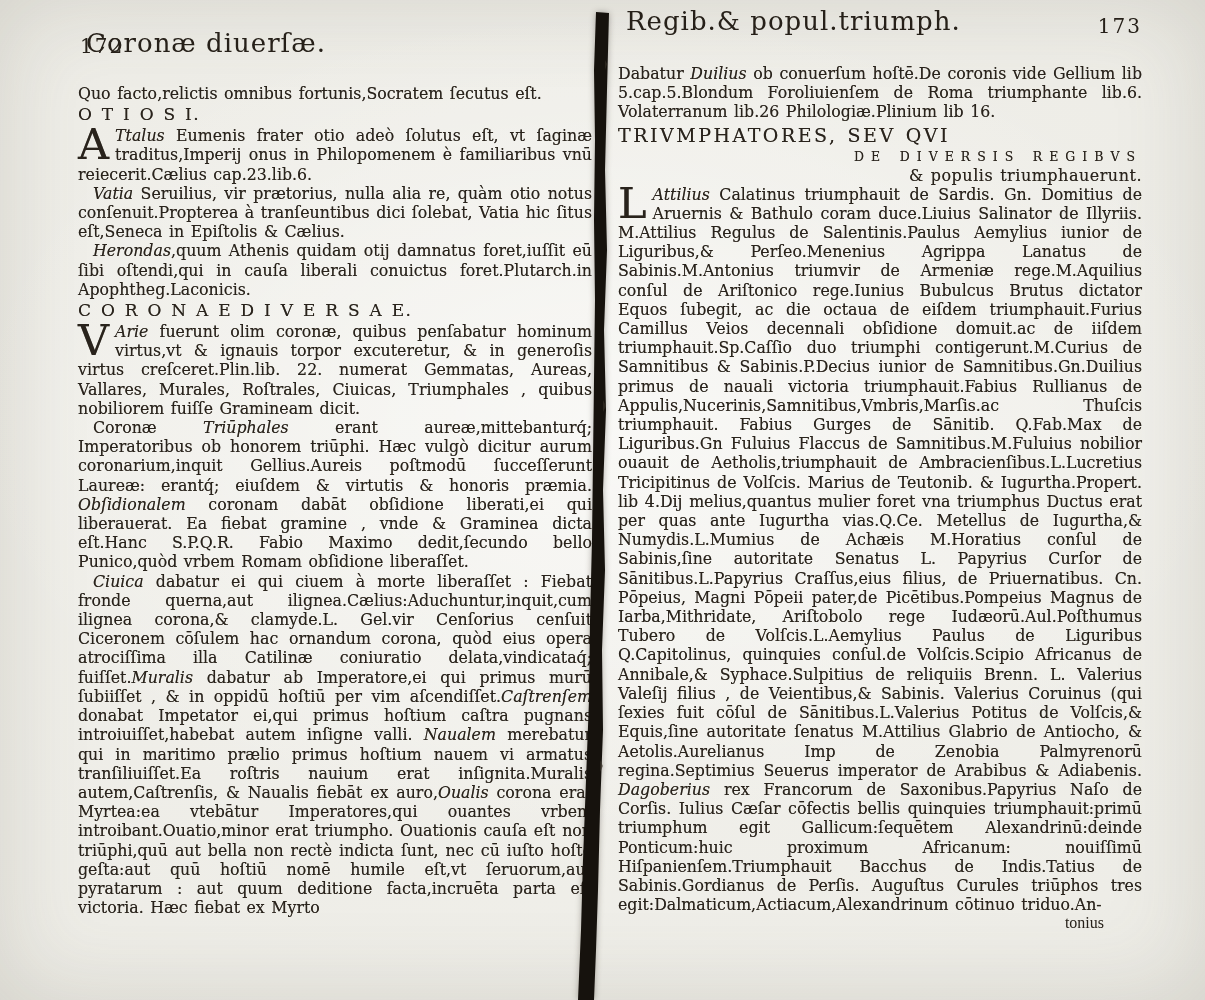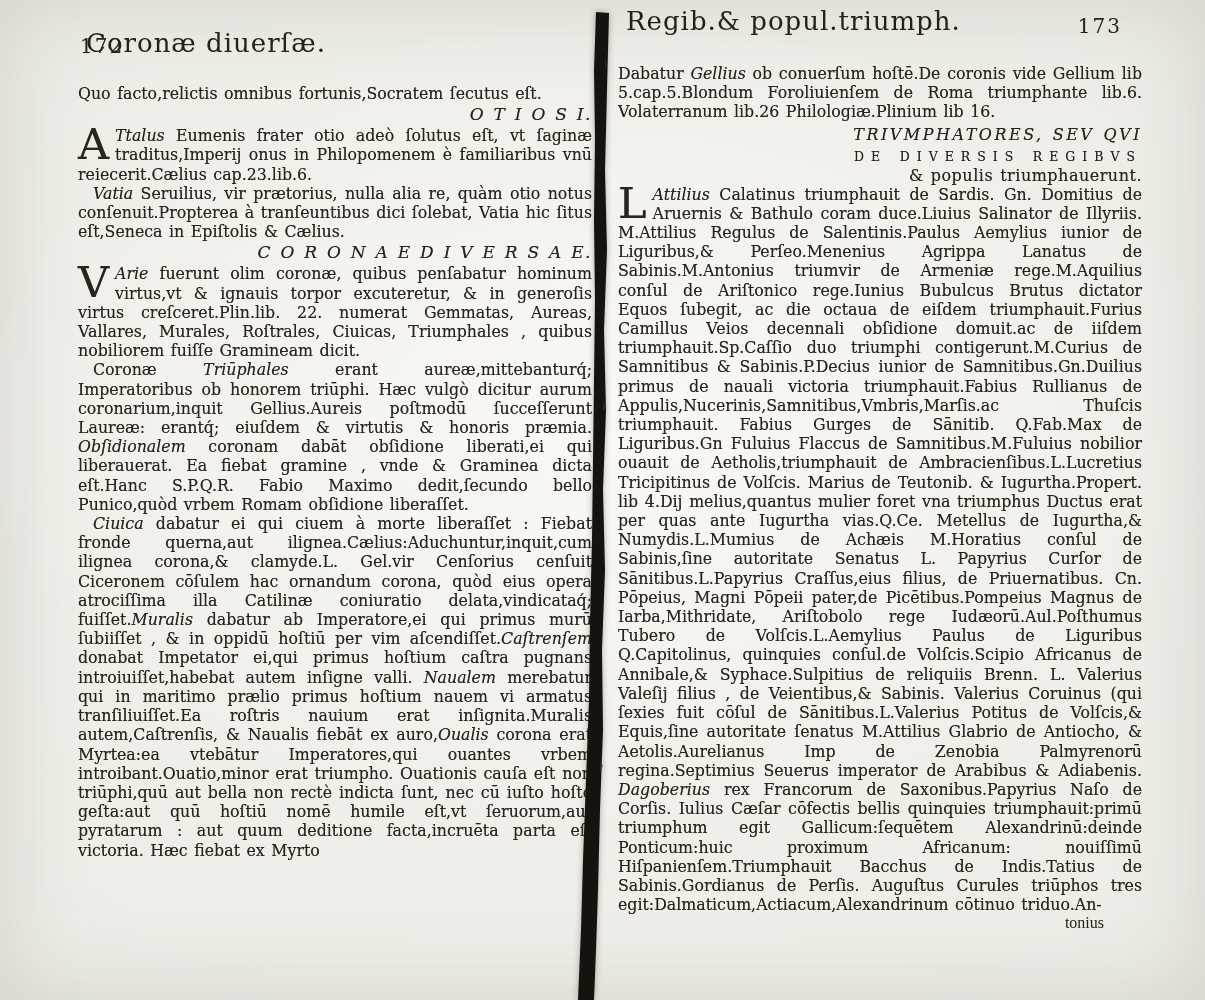--- a/index.html
+++ b/index.html
@@ -15,44 +15,43 @@
       radial-gradient(ellipse 140% 120% at 50% 50%, #f2f1ec 0%, #edece6 55%, #e0ded6 100%);
     box-shadow: inset 0 0 90px rgba(95,88,72,.18);
   }
   .page { position:absolute; top:0; color:#262019; }
   .page-left  { left:78px;  width:514px; padding-top:28px; }
   .page-right { left:618px; width:524px; padding-top:8px; }
 
   .page-header { position:relative; height:34px; }
   .page-number { position:absolute; top:6px; font-size:20px; letter-spacing:2px; }
   .page-left  .page-number { left:2px; }
-  .page-right .page-number { right:20px; }
+  .page-right .page-number { right:0; }
   .running-title {
     position:absolute; left:8px; right:0; text-align:left;
     font-size:26px; letter-spacing:1px; white-space:nowrap;
   }
   .page-right .running-title { top:-2px; }
 
   .page-body {
     margin-top:22px;
     font-size:15.8px; line-height:19.2px;
     text-align:justify; word-spacing:1.5px;
     color:#29231c;
     text-shadow:0 0 .45px rgba(45,38,28,.55);
   }
   .block { margin:0; }
   .block.p { }
   .block.indent { text-indent:15px; }
   .block.heading {
-    text-align:right; text-indent:0;
+    text-align:left; text-indent:0;
     font-size:17px; letter-spacing:1.5px; line-height:21px;
     margin:1px 0;
-    font-style:italic;
   }
-  .page-right .block.heading { font-size:16px; letter-spacing:2.5px; line-height:24px; }
+  .page-right .block.heading { font-size:19px; letter-spacing:2.5px; line-height:24px; }
   .block.subheading {
     text-align:right; font-size:12.5px; letter-spacing:7px; line-height:18px;
   }
   .block.subheading2 {
     text-align:right; font-size:16px; letter-spacing:.5px; line-height:19px;
   }
   .dropcap {
     float:left; font-size:43px; line-height:33px;
     padding:2px 6px 0 0;
   }
@@ -73,20 +72,21 @@
 <div class="page page-left">
   <div class="page-header">
     <span class="page-number">172</span>
     <span class="running-title">Coronæ diuerſæ.</span>
   </div>
   <div class="page-body">
       <div class="block p"><span>Quo facto,relictis omnibus fortunis,Socratem ſecutus eſt.</span></div>
       <div class="block heading"><span>O T I O S I.</span></div>
       <div class="block p"><span class="dropcap">A</span><span class="it">Ttalus</span><span> Eumenis frater otio adeò ſolutus eſt, vt ſaginæ traditus,Imperij onus in Philopomenem è familiaribus vnū reiecerit.Cælius cap.23.lib.6.</span></div>
       <div class="block p indent"><span class="it">Vatia</span><span> Seruilius, vir prætorius, nulla alia re, quàm otio notus conſenuit.Propterea à tranſeuntibus dici ſolebat, Vatia hic ſitus eſt,Seneca in Epiſtolis &amp; Cælius.</span></div>
+      <div class="block p indent"><span class="it">Herondas</span><span>,quum Athenis quidam otij damnatus foret,iuſſit eū ſibi oſtendi,qui in cauſa liberali conuictus foret.Plutarch.in Apophtheg.Laconicis.</span></div>
       <div class="block heading"><span>C O R O N A E   D I V E R S A E.</span></div>
       <div class="block p"><span class="dropcap">V</span><span class="it">Arie</span><span> fuerunt olim coronæ, quibus penſabatur hominum virtus,vt &amp; ignauis torpor excuteretur, &amp; in generoſis virtus creſceret.Plin.lib. 22. numerat Gemmatas, Aureas, Vallares, Murales, Roſtrales, Ciuicas, Triumphales , quibus nobiliorem fuiſſe Gramineam dicit.</span></div>
       <div class="block p indent"><span>Coronæ </span><span class="it">Triūphales</span><span> erant aureæ,mittebanturq́; Imperatoribus ob honorem triūphi. Hæc vulgò dicitur aurum coronarium,inquit Gellius.Aureis poſtmodū ſucceſſerunt Laureæ: erantq́; eiuſdem &amp; virtutis &amp; honoris præmia. </span><span class="it">Obſidionalem</span><span> coronam dabāt obſidione liberati,ei qui liberauerat. Ea fiebat gramine , vnde &amp; Graminea dicta eſt.Hanc S.P.Q.R. Fabio Maximo dedit,ſecundo bello Punico,quòd vrbem Romam obſidione liberaſſet.</span></div>
       <div class="block p indent"><span class="it">Ciuica</span><span> dabatur ei qui ciuem à morte liberaſſet : Fiebat fronde querna,aut ilignea.Cælius:Aduchuntur,inquit,cum ilignea corona,&amp; clamyde.L. Gel.vir Cenſorius cenſuit Ciceronem cōſulem hac ornandum corona, quòd eius opera atrociſſima illa Catilinæ coniuratio delata,vindicataq́; fuiſſet.</span><span class="it">Muralis</span><span> dabatur ab Imperatore,ei qui primus murū ſubiiſſet , &amp; in oppidū hoſtiū per vim aſcendiſſet.</span><span class="it">Caſtrenſem</span><span> donabat Impetator ei,qui primus hoſtium caſtra pugnans introiuiſſet,habebat autem inſigne valli. </span><span class="it">Naualem</span><span> merebatur qui in maritimo prælio primus hoſtium nauem vi armatus tranſiliuiſſet.Ea roſtris nauium erat inſignita.Muralis autem,Caſtrenſis, &amp; Naualis fiebāt ex auro,</span><span class="it">Oualis</span><span> corona erat Myrtea:ea vtebātur Imperatores,qui ouantes vrbem introibant.Ouatio,minor erat triumpho. Ouationis cauſa eſt non triūphi,quū aut bella non rectè indicta ſunt, nec cū iuſto hoſte geſta:aut quū hoſtiū nomē humile eſt,vt ſeruorum,aut pyratarum : aut quum deditione facta,incruēta parta eſt victoria. Hæc fiebat ex Myrto</span></div>
     </div>
 </div>
 
 <svg class="gutter-svg" viewBox="0 0 70 1000" preserveAspectRatio="none">
   <path d="M40,12 L53,13 L51,90 L49,170 L51,250 L48,330 L50,410 L47,490 L49,570
            L46,650 L47,730 L44,810 L42,890 L40,950 L38,1000 L22,1000 L25,930
@@ -94,20 +94,20 @@
            L38,220 L39,140 L38,70 Z" fill="#16120d"></path>
   <path d="M49,60 L51,64 L49,70 Z M47,400 L50,406 L47,412 Z M44,760 L47,766 L44,772 Z" fill="#3a332a" opacity=".6"></path>
 </svg>
 
 <div class="page page-right">
   <div class="page-header">
     <span class="running-title">Regib.&amp; popul.triumph.</span>
     <span class="page-number">173</span>
   </div>
   <div class="page-body">
-      <div class="block p"><span>Dabatur </span><span class="it">Gellius</span><span> ob conuerſum hoſtē.De coronis vide Gellium lib 5.cap.5.Blondum Foroliuienſem de Roma triumphante lib.6. Volaterranum lib.26 Philologiæ.Plinium lib 16.</span></div>
+      <div class="block p"><span>Dabatur </span><span class="it">Duilius</span><span> ob conuerſum hoſtē.De coronis vide Gellium lib 5.cap.5.Blondum Foroliuienſem de Roma triumphante lib.6. Volaterranum lib.26 Philologiæ.Plinium lib 16.</span></div>
       <div class="block heading"><span>TRIVMPHATORES, SEV QVI</span></div>
       <div class="block subheading"><span>DE DIVERSIS REGIBVS</span></div>
       <div class="block subheading2"><span>&amp; populis triumphauerunt.</span></div>
       <div class="block p"><span class="dropcap">L</span><span class="it">Attilius</span><span> Calatinus triumphauit de Sardis. Gn. Domitius de Aruernis &amp; Bathulo coram duce.Liuius Salinator de Illyriis. M.Attilius Regulus de Salentinis.Paulus Aemylius iunior de Liguribus,&amp; Perſeo.Menenius Agrippa Lanatus de Sabinis.M.Antonius triumvir de Armeniæ rege.M.Aquilius conſul de Ariſtonico rege.Iunius Bubulcus Brutus dictator Equos ſubegit, ac die octaua de eiſdem triumphauit.Furius Camillus Veios decennali obſidione domuit.ac de iiſdem triumphauit.Sp.Caſſio duo triumphi contigerunt.M.Curius de Samnitibus &amp; Sabinis.P.Decius iunior de Samnitibus.Gn.Duilius primus de nauali victoria triumphauit.Fabius Rullianus de Appulis,Nucerinis,Samnitibus,Vmbris,Marſis.ac Thuſcis triumphauit. Fabius Gurges de Sānitib. Q.Fab.Max de Liguribus.Gn Fuluius Flaccus de Samnitibus.M.Fuluius nobilior ouauit de Aetholis,triumphauit de Ambracienſibus.L.Lucretius Tricipitinus de Volſcis. Marius de Teutonib. &amp; Iugurtha.Propert. lib 4.Dij melius,quantus mulier foret vna triumphus Ductus erat per quas ante Iugurtha vias.Q.Ce. Metellus de Iugurtha,&amp; Numydis.L.Mumius de Achæis M.Horatius conſul de Sabinis,ſine autoritate Senatus L. Papyrius Curſor de Sānitibus.L.Papyrius Craſſus,eius filius, de Priuernatibus. Cn. Pōpeius, Magni Pōpeii pater,de Picētibus.Pompeius Magnus de Iarba,Mithridate, Ariſtobolo rege Iudæorū.Aul.Poſthumus Tubero de Volſcis.L.Aemylius Paulus de Liguribus Q.Capitolinus, quinquies conſul.de Volſcis.Scipio Africanus de Annibale,&amp; Syphace.Sulpitius de reliquiis Brenn. L. Valerius Valeſij filius , de Veientibus,&amp; Sabinis. Valerius Coruinus (qui ſexies fuit cōſul de Sānitibus.L.Valerius Potitus de Volſcis,&amp; Equis,ſine autoritate ſenatus M.Attilius Glabrio de Antiocho, &amp; Aetolis.Aurelianus Imp de Zenobia Palmyrenorū regina.Septimius Seuerus imperator de Arabibus &amp; Adiabenis. </span><span class="it">Dagoberius</span><span> rex Francorum de Saxonibus.Papyrius Naſo de Corſis. Iulius Cæſar cōfectis bellis quinquies triumphauit:primū triumphum egit Gallicum:ſequētem Alexandrinū:deinde Ponticum:huic proximum Africanum: nouiſſimū Hiſpanienſem.Triumphauit Bacchus de Indis.Tatius de Sabinis.Gordianus de Perſis. Auguſtus Curules triūphos tres egit:Dalmaticum,Actiacum,Alexandrinum cōtinuo triduo.An-</span></div>
     </div>
   <div class="catchword">tonius</div>
 </div>
 
 </body></html>

